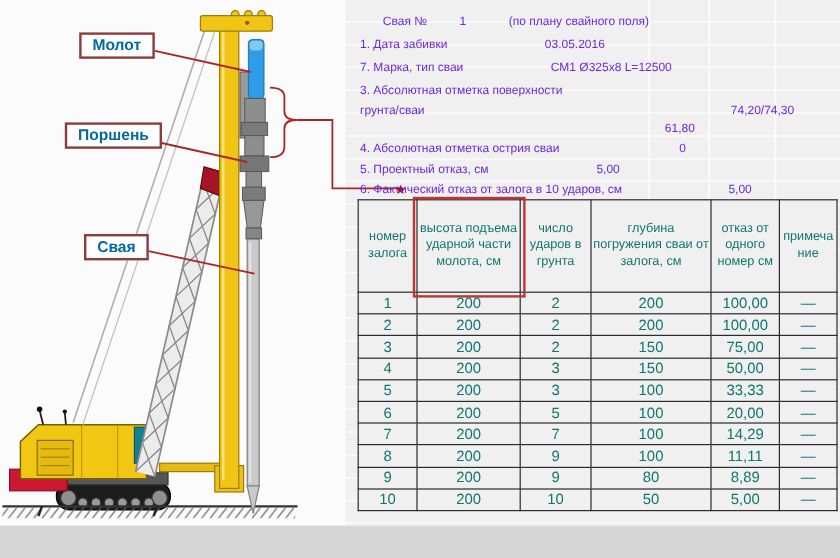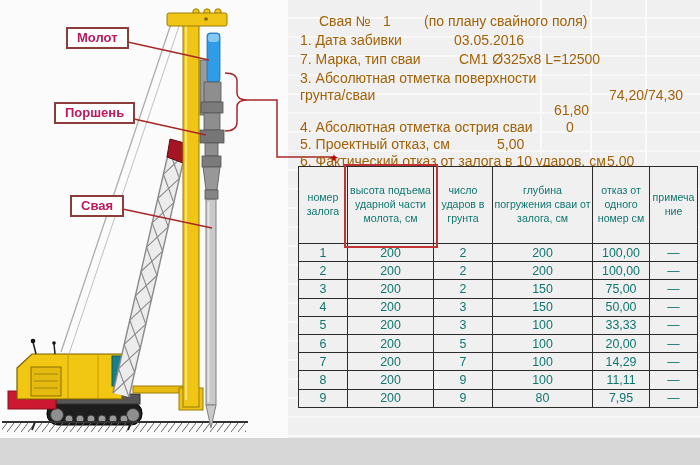--- a/index.html
+++ b/index.html
@@ -4,25 +4,25 @@
 <style>
   html,body{margin:0;padding:0;background:#e8e8e8;}
   .stage{position:relative;width:700px;height:465px;background:#fbfbfb;overflow:hidden;
          font-family:"Liberation Sans",sans-serif;}
   .right-bg{position:absolute;left:288px;top:0;width:412px;height:438px;
             background:repeating-linear-gradient(#f1f0f1 0px,#f1f0f1 17.4px,#f9f8f9 17.4px,#f9f8f9 19px);}
   .vline{position:absolute;top:0;width:1.5px;height:166px;background:#fafafa;}
   .bottom-strip{position:absolute;left:0;top:438px;width:700px;height:27px;background:#d8d7d8;}
   svg.illus{position:absolute;left:0;top:0;}
   .callout{position:absolute;background:#ffffff;border:2px solid #8e3b3b;font-weight:bold;
-           font-size:13px;line-height:15px;padding:1px 9px 2px;color:#be185d;white-space:nowrap;}
+           font-size:13px;line-height:15px;padding:1px 9px 2px;color:#0369a1;white-space:nowrap;}
   #lab-hammer{left:66px;top:27px}
   #lab-piston{left:54px;top:102px}
   #lab-pile{left:70px;top:195px}
-  .info{position:absolute;left:295px;top:6px;width:404px;height:160px;font-size:14px;color:#a16207;}
+  .info{position:absolute;left:295px;top:6px;width:404px;height:160px;font-size:10px;color:#6d28d9;}
   .info .row{position:absolute;left:0;width:100%;white-space:nowrap;}
   .info .lbl{position:absolute;left:5px;}
   .info .val{position:absolute;}
   .i0{top:7px}  .i0 .lbl{left:24px} .i0 .val{left:88px} .i0 .note{position:absolute;left:129px}
   .i1{top:26px} .i1 .val{left:159px}
   .i2{top:45px} .i2 .val{left:164px}
   .i3{top:64px}
   .i4{top:81px} .i4 .val{left:314px}
   .i5{top:96px} .i5 .val{left:259px}
   .i6{top:113px}.i6 .val{left:271px}
@@ -271,21 +271,29 @@
           <td>9</td>
           <td>100</td>
           <td>11,11</td>
           <td>—</td>
         </tr>
         <tr>
           <td>9</td>
           <td>200</td>
           <td>9</td>
           <td>80</td>
-          <td>7,95</td>
+          <td>8,89</td>
+          <td>—</td>
+        </tr>
+        <tr>
+          <td>10</td>
+          <td>200</td>
+          <td>10</td>
+          <td>50</td>
+          <td>5,00</td>
           <td>—</td>
         </tr>
       </tbody>
   </table>
 
   <div class="redbox"></div>
 
   <div class="bottom-strip"></div>
 </div>
 

